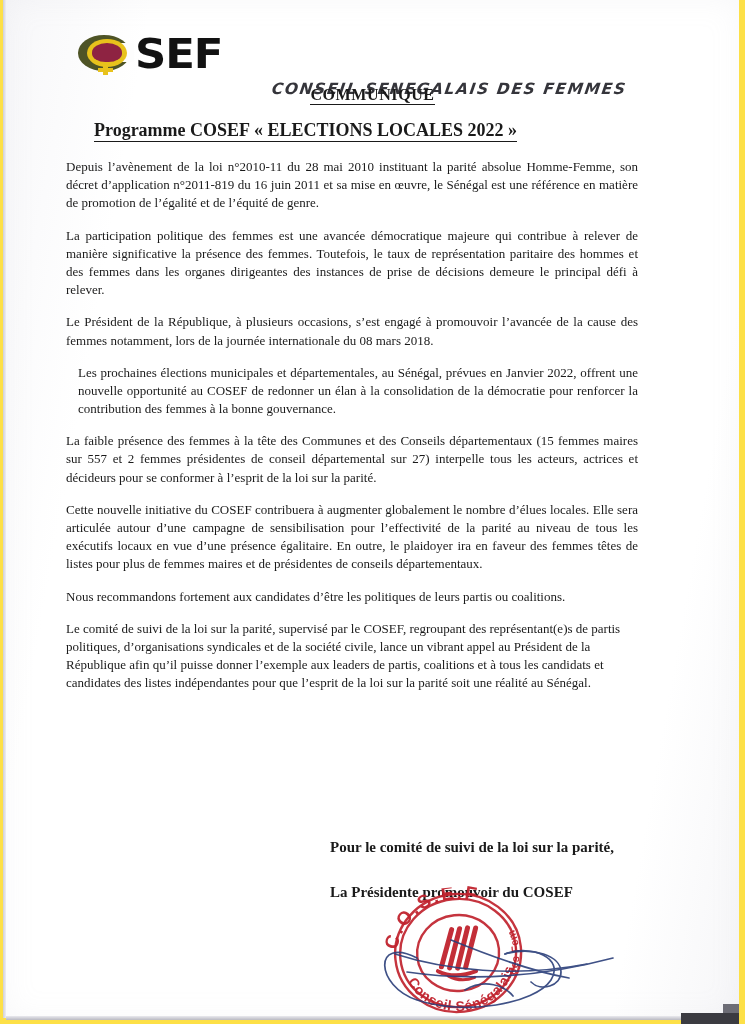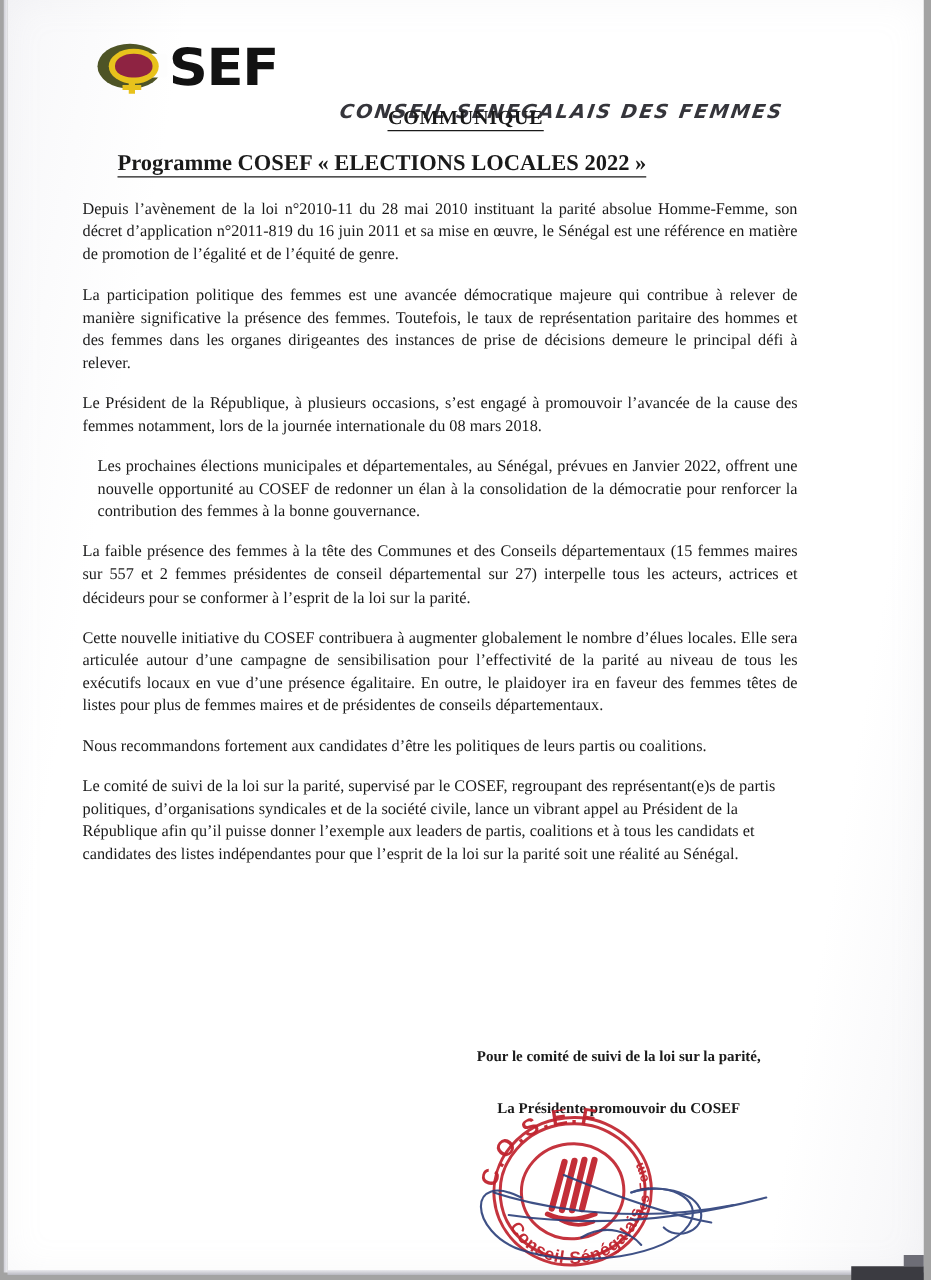--- a/index.html
+++ b/index.html
@@ -6,21 +6,21 @@
   html, body {
     margin: 0;
     padding: 0;
     background: #ffffff;
   }
   #page {
     position: relative;
     width: 745px;
     height: 1024px;
     overflow: hidden;
-    background: #a3a3a3;
+    background: #fde047;
     font-family: "Liberation Serif", "DejaVu Serif", serif;
     color: #1a1a1a;
   }
   
   #sheet {
     position: absolute;
     left: 6px;
     top: 0;
     width: 733px;
     height: 1018px;
@@ -182,23 +182,22 @@
     text-align: left;
   }
   p.para:last-child { margin-bottom: 0; }
 
   
   #sig-block {
     position: absolute;
     left: 330px;
     top: 838px;
     width: 330px;
-    text-align: center;
     font-weight: bold;
-    font-size: 12px;
+    font-size: 15px;
     line-height: 1.2;
   }
   #sig-line-1 { margin: 0; }
   #sig-line-2 { margin: 27px 0 0 0; }
 
   
   #stamp {
     position: absolute;
     left: 378px;
     top: 887px;

